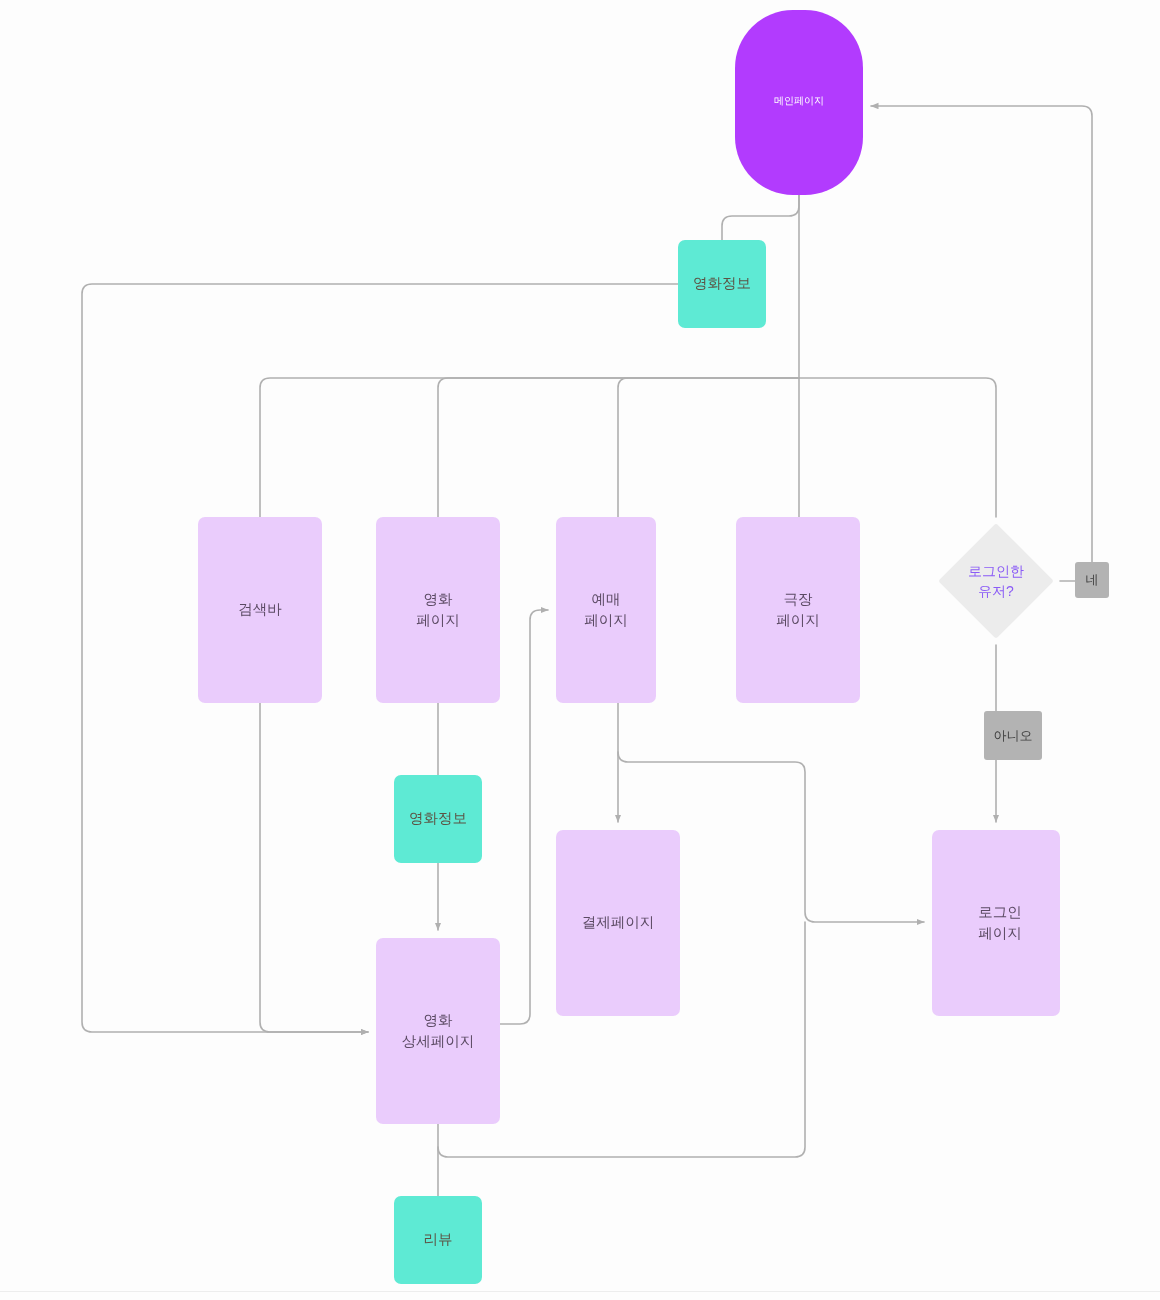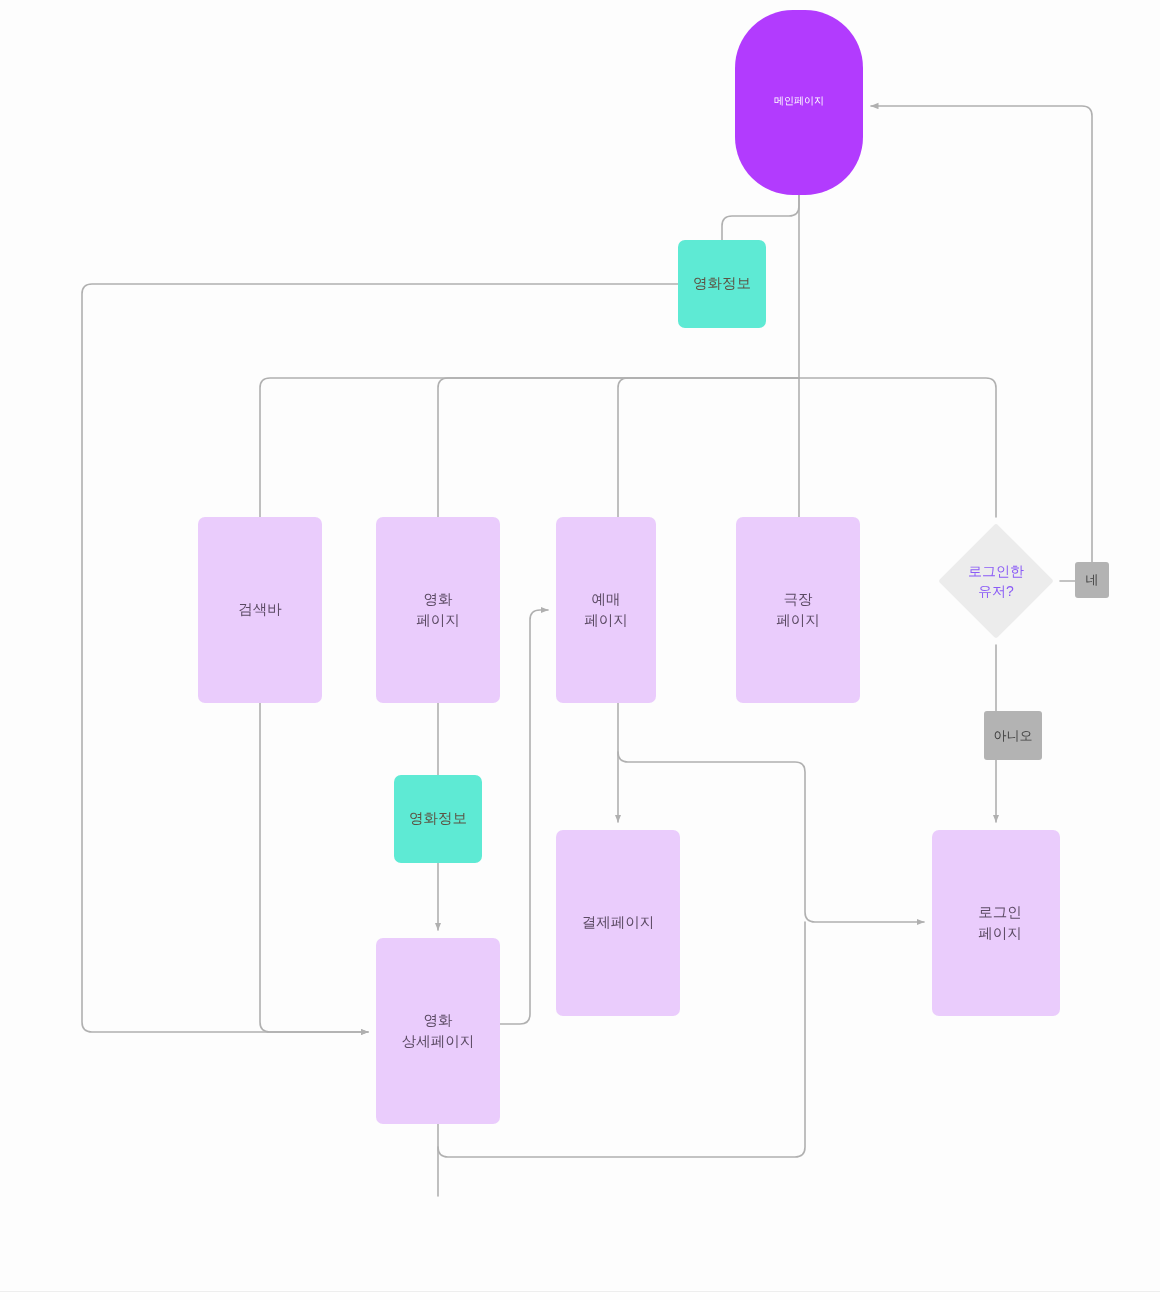--- a/index.html
+++ b/index.html
@@ -194,20 +194,23 @@
   <div class="node node-page" style="left:932px; top:830px; width:128px; height:186px;padding-left:8px;">
     <span>로그인
 페이지</span>
   </div>
 
   <div class="node node-page" style="left:376px; top:938px; width:124px; height:186px;">
     <span>영화
 상세페이지</span>
   </div>
 
+  <div class="node node-note" style="left:394px; top:1196px; width:88px; height:88px;">
+    <span>리뷰</span>
+  </div>
 
   <div class="edge-label" style="left:1075px; top:562px; width:34px; height:36px;">
     <span>네</span>
   </div>
 
   <div class="edge-label" style="left:984px; top:711px; width:58px; height:49px;align-items:center;">
     <span>아니오</span>
   </div>
 
   <div class="bottom-rule"></div>

